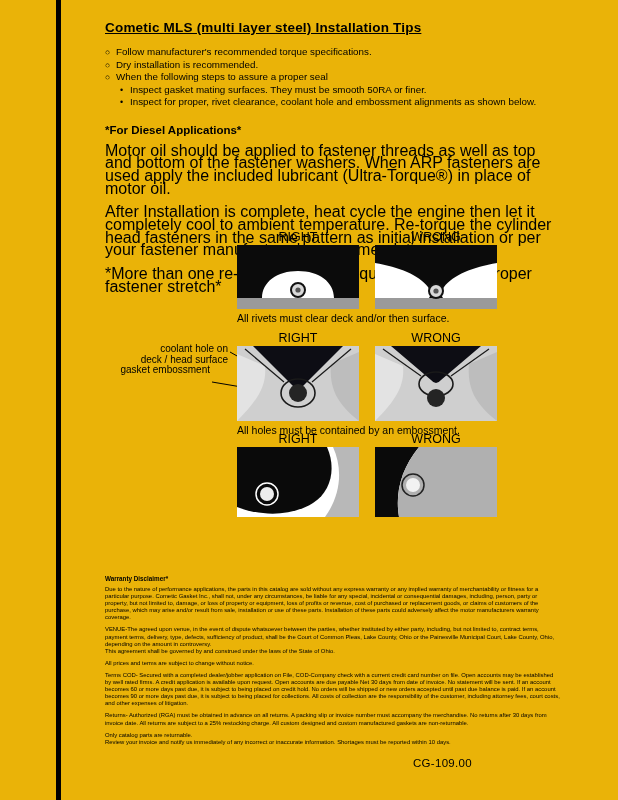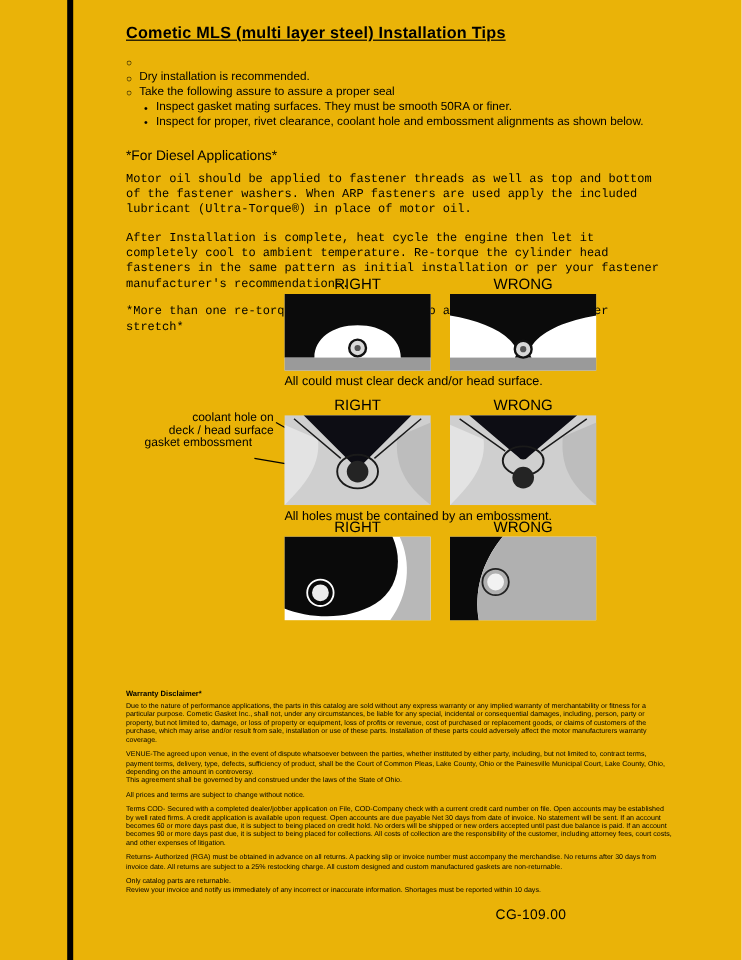--- a/index.html
+++ b/index.html
@@ -30,24 +30,24 @@
     text-decoration: underline;
     margin: 0 0 11px 0;
     letter-spacing: 0.2px;
   }
   .tips { margin: 0; padding: 0; list-style: none; }
   .tip { display: flex; font-size: 9.8px; line-height: 12.5px; }
   .tip .mk { flex: 0 0 11px; font-size: 8.5px; }
   .tip.sub { padding-left: 15px; }
   .tip.sub .mk { flex: 0 0 10px; font-size: 9px; }
   .diesel-heading {
-    font-size: 11.5px; font-weight: normal;
+    font-size: 11.5px; font-weight: bold;
     margin: 15px 0 9px 0;
   }
-  .para { font-size: 10px; line-height: 12.7px; margin: 0 0 11px 0; width: 453px; font-family: Liberation Mono, monospace; }
+  .para { font-size: 16px; line-height: 12.7px; margin: 0 0 11px 0; width: 453px; }
   .note { margin-bottom: 0; }
 
   .diagrams { position: absolute; left: 0; top: 228px; width: 550px; height: 334px; }
   .dg-header { position: absolute; width: 122px; text-align: center; font-size: 12.5px; }
   .dg-img { position: absolute; width: 122px; }
   .dg-img svg { display: block; width: 122px; height: auto; }
   .dg-caption { position: absolute; font-size: 10.5px; line-height: 12.5px; white-space: pre-line; }
   .dg-label { position: absolute; font-size: 10px; line-height: 11px; text-align: right; white-space: pre-line; }
   .connectors { position: absolute; left: 0; top: 0; pointer-events: none; }
 
@@ -69,28 +69,29 @@
 <div class="page">
 
   <div class="left-rule"></div>
 
   <div class="content">
     <h1 class="title">Cometic MLS (multi layer steel) Installation Tips</h1>
 
     <ul class="tips">
       <li class="tip">
         <span class="mk">○</span>
+        <span>Follow manufacturer's recommended torque specifications.</span>
       </li>
       <li class="tip">
         <span class="mk">○</span>
         <span>Dry installation is recommended.</span>
       </li>
       <li class="tip">
         <span class="mk">○</span>
-        <span>Take the following assure to assure a proper seal</span>
+        <span>When the following steps to assure a proper seal</span>
       </li>
       <li class="tip sub">
         <span class="mk">•</span>
         <span>Inspect gasket mating surfaces.  They must be smooth 50RA or finer.</span>
       </li>
       <li class="tip sub">
         <span class="mk">•</span>
         <span>Inspect for proper, rivet clearance, coolant hole and embossment alignments as shown below.</span>
       </li>
     </ul>
@@ -117,21 +118,21 @@
     </div>
     <div class="dg-img" style="left:375px; top:17px;">
       <svg viewBox="0 0 122 64">
         <rect width="122" height="64" fill="#ffffff"></rect>
         <rect x="0" y="53" width="122" height="11" fill="#9a9a9a"></rect>
         <path d="M0,0 H122 V18 C98,22 78,30 69,42 C66,46 66,50 68,53 H54 C56,50 56,46 53,42 C44,30 24,22 0,18 Z" fill="#0b0b0b"></path>
         <circle cx="61" cy="46" r="7" fill="#d9d9d9" stroke="#111" stroke-width="2"></circle>
         <circle cx="61" cy="46" r="2.6" fill="#555"></circle>
       </svg>
     </div>
-    <div class="dg-caption" style="left:237px; top:84px;">All could must clear deck and/or head surface.</div>
+    <div class="dg-caption" style="left:237px; top:84px;">All rivets must clear deck and/or then surface.</div>
 
     <div class="dg-header" style="left:237px; top:103px;">RIGHT</div>
     <div class="dg-header" style="left:375px; top:103px;">WRONG</div>
 
     <div class="dg-label" style="left:128px; top:115px; width:100px;">coolant hole on
 deck / head surface</div>
     <div class="dg-label" style="left:110px; top:136px; width:100px;">gasket embossment</div>
 
     <svg class="connectors" width="618" height="334">
       <line x1="230" y1="124" x2="294" y2="160" stroke="#000" stroke-width="1"></line>

